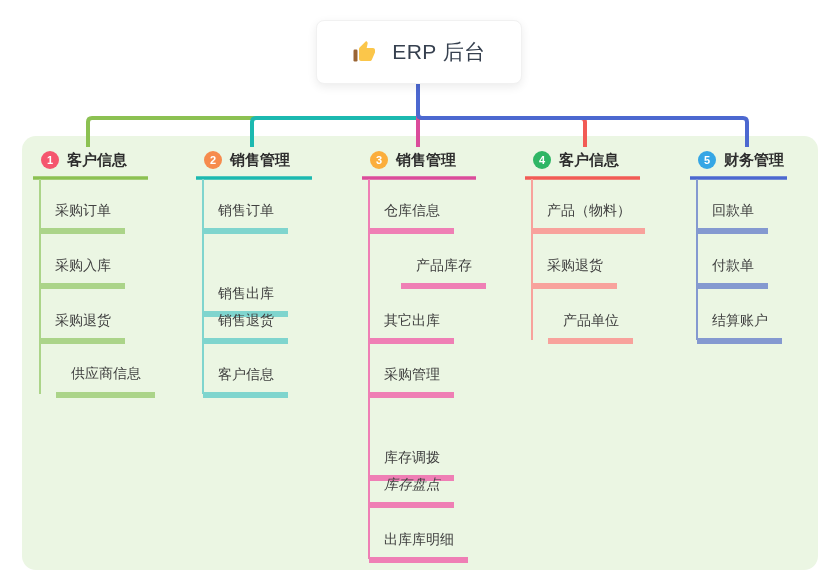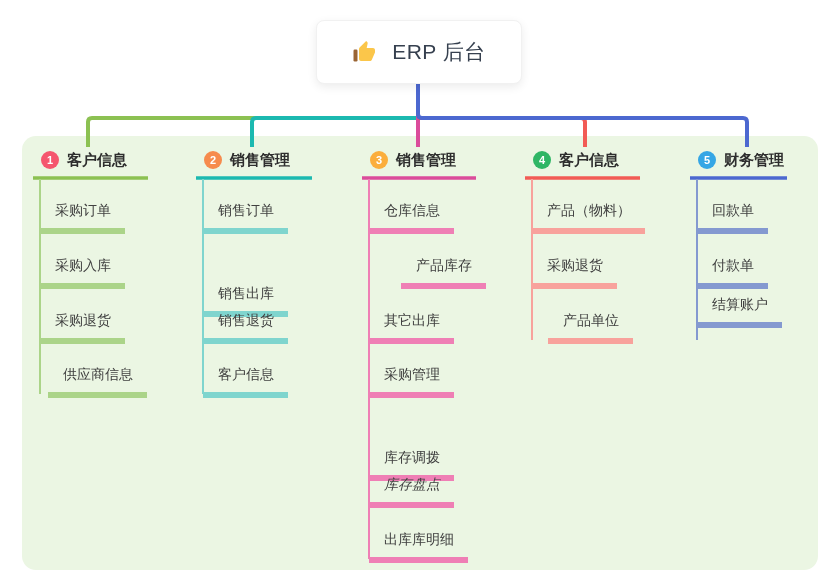--- a/index.html
+++ b/index.html
@@ -73,21 +73,21 @@
   </div>
 
   <div id="branches">
       <div class="branch-title" style="left: 33px; width: 115px;">
         <span class="badge" style="background: rgb(245, 86, 110);">1</span>
         <span class="t">客户信息</span>
       </div>
       <div class="child" style="left: 40px; top: 201px; border-bottom-color: rgb(171, 212, 137);">采购订单</div>
       <div class="child" style="left: 40px; top: 256px; border-bottom-color: rgb(171, 212, 137);">采购入库</div>
       <div class="child" style="left: 40px; top: 311px; border-bottom-color: rgb(171, 212, 137);">采购退货</div>
-      <div class="child" style="left: 48px; top: 365px; border-bottom-color: rgb(171, 212, 137);">供应商信息</div>
+      <div class="child" style="left: 56px; top: 365px; border-bottom-color: rgb(171, 212, 137); font-family: Liberation Mono, monospace;">供应商信息</div>
       <div class="branch-title" style="left: 196px; width: 116px;">
         <span class="badge" style="background: rgb(246, 139, 77);">2</span>
         <span class="t">销售管理</span>
       </div>
       <div class="child" style="left: 203px; top: 201px; border-bottom-color: rgb(127, 213, 206);">销售订单</div>
       <div class="child" style="left: 203px; top: 256px; border-bottom-color: rgb(127, 213, 206); margin-top: 28px;">销售出库</div>
       <div class="child" style="left: 203px; top: 311px; border-bottom-color: rgb(127, 213, 206);">销售退货</div>
       <div class="child" style="left: 203px; top: 365px; border-bottom-color: rgb(127, 213, 206);">客户信息</div>
       <div class="branch-title" style="left: 362px; width: 114px;">
         <span class="badge" style="background: rgb(251, 174, 60);">3</span>
@@ -106,15 +106,15 @@
       </div>
       <div class="child" style="left: 532px; top: 201px; border-bottom-color: rgb(248, 162, 156);">产品（物料）</div>
       <div class="child" style="left: 532px; top: 256px; border-bottom-color: rgb(248, 162, 156);">采购退货</div>
       <div class="child" style="left: 548px; top: 311px; border-bottom-color: rgb(248, 162, 156);">产品单位</div>
       <div class="branch-title" style="left: 690px; width: 97px;">
         <span class="badge" style="background: rgb(53, 166, 229);">5</span>
         <span class="t">财务管理</span>
       </div>
       <div class="child" style="left: 697px; top: 201px; border-bottom-color: rgb(132, 153, 208); text-align: right;">回款单</div>
       <div class="child" style="left: 697px; top: 256px; border-bottom-color: rgb(132, 153, 208);">付款单</div>
-      <div class="child" style="left: 697px; top: 295px; border-bottom-color: rgb(132, 153, 208);">结算账户</div>
+      <div class="child" style="left: 697px; top: 311px; border-bottom-color: rgb(132, 153, 208);">结算账户</div>
     </div>
 </div>
 
 </body></html>

